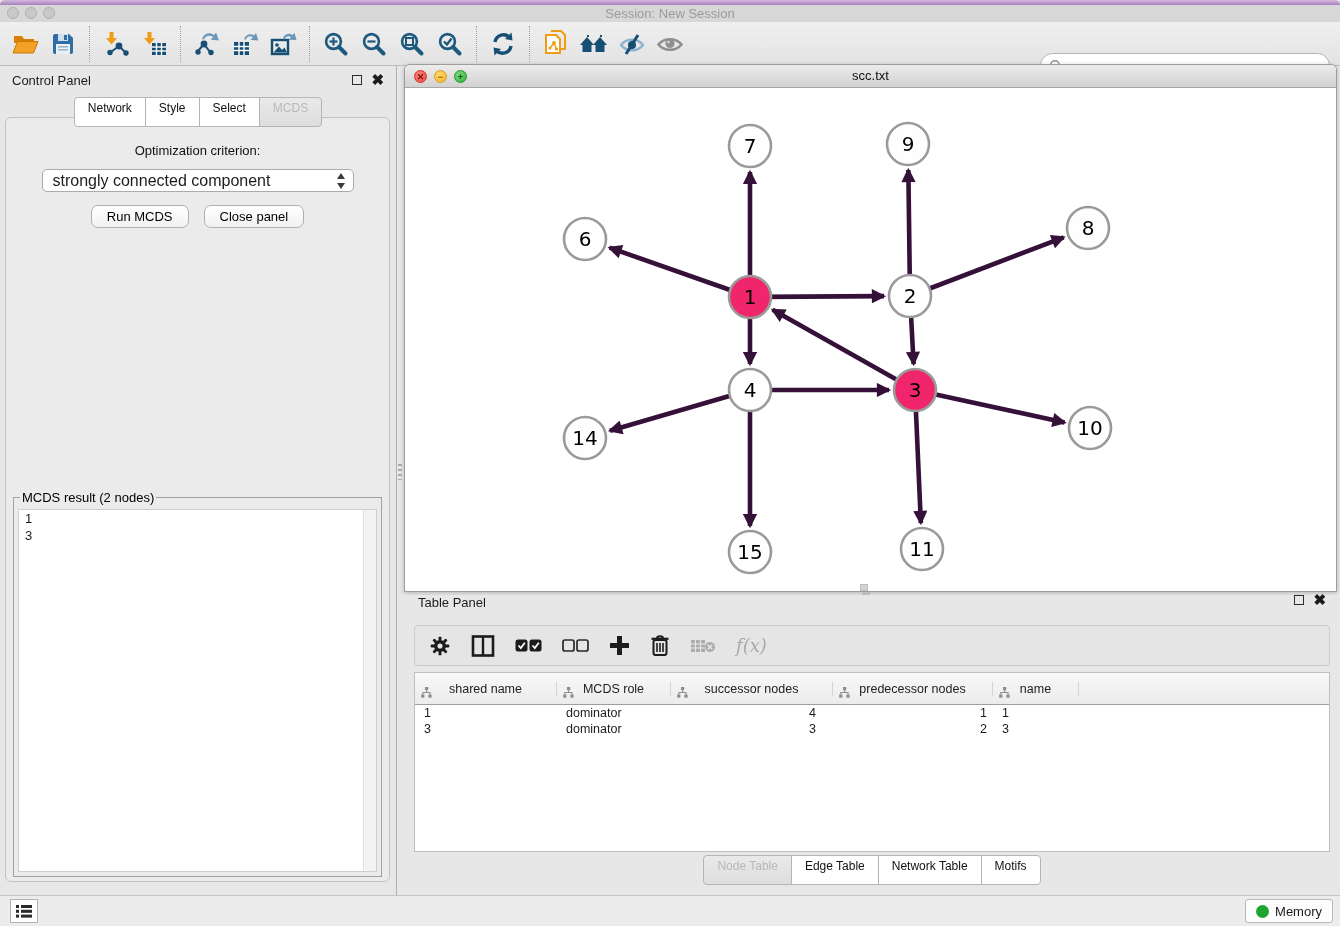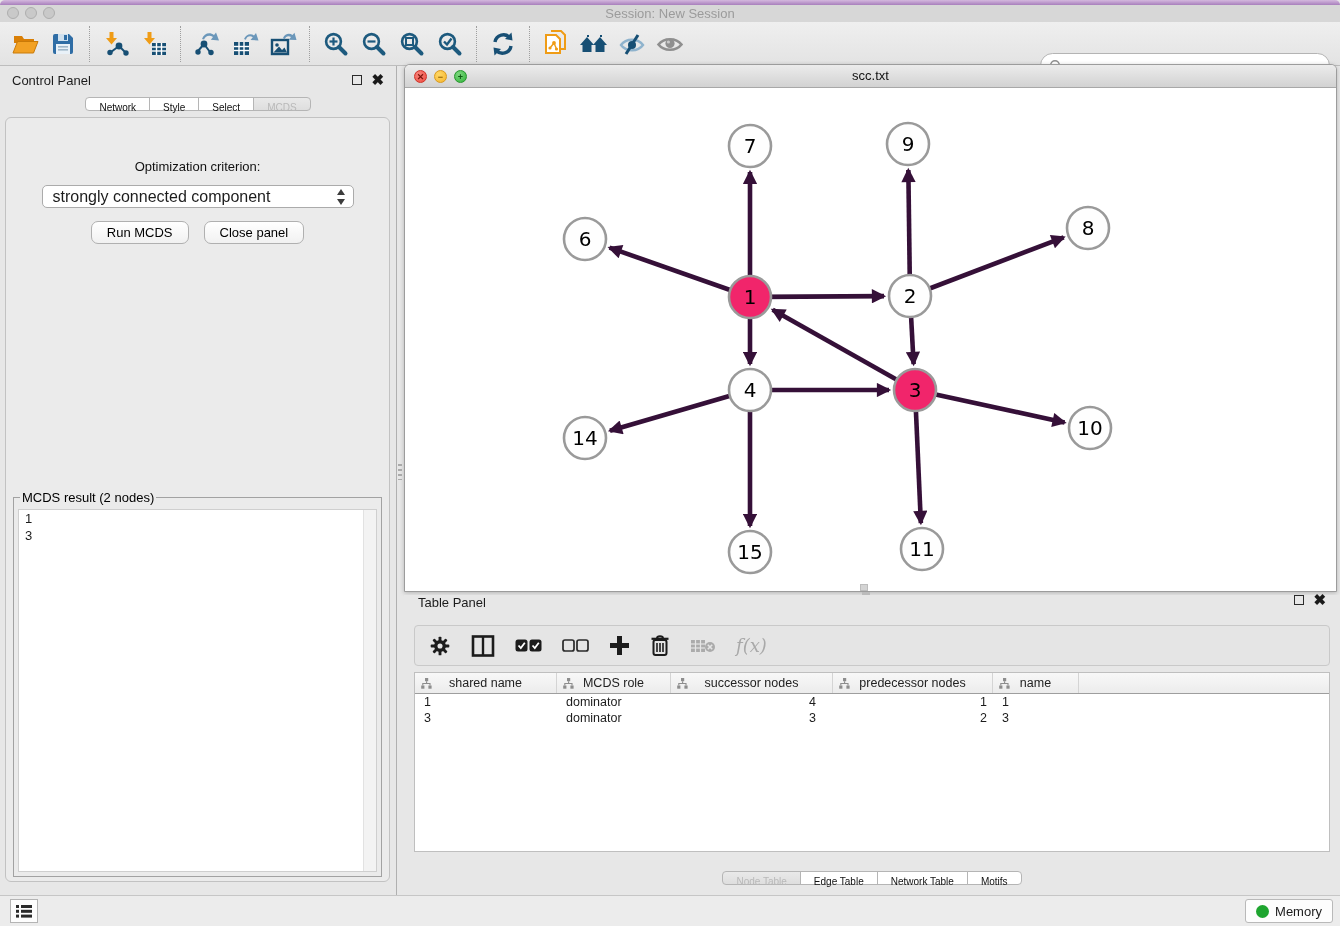--- a/index.html
+++ b/index.html
@@ -30,28 +30,28 @@
     width:250px; font-family:"Liberation Sans",sans-serif; }
   
   .control-panel { position:absolute; left:0; top:66px; width:397px; height:829px;
     background:#e7e7e7; border-right:1px solid #b0b0b0; }
   .cp-header { position:absolute; top:0; left:0; right:0; height:28px;
     display:flex; align-items:center; padding:0 12px; font-size:13px; }
   .panel-header-icons { margin-left:auto; display:flex; gap:9px; align-items:center; }
   .float-icon { width:10px; height:10px; border:1.6px solid #2b2b2b; background:transparent; }
   .close-icon { font-size:15px; font-weight:bold; color:#1a1a1a; line-height:10px; }
   .cp-tabs { position:absolute; top:31px; left:0; right:0; display:flex; justify-content:center; z-index:3; }
-  .tab { height:14px; padding:0 13px; font-size:10px; line-height:20px; background:#fff;
+  .tab { height:30px; padding:0 13px; font-size:12px; line-height:20px; background:#fff;
     border:1px solid #b5b5b5; margin-left:-1px; color:#111; }
   .tab:first-child { border-radius:4px 0 0 4px; margin-left:0; }
   .tab:last-child  { border-radius:0 4px 4px 0; }
   .tab.active { background:linear-gradient(#e9e9e9,#dedede); color:#b9b9b9; }
   .cp-inner { position:absolute; left:5px; right:6px; top:51px; bottom:13px;
     border:1px solid #c2c2c2; border-radius:6px; background:#ebebeb; }
-  .opt-label { margin-top:41px; text-align:center; font-size:13px; color:#111; }
+  .opt-label { margin-top:25px; text-align:center; font-size:13px; color:#111; }
   .dropdown { position:relative; margin:11px auto 0; width:312px; height:23px; background:#fff;
     border:1px solid #ababab; border-radius:5px; font-size:16px; line-height:21px;
     padding-left:10px; }
   .dd-arrows { position:absolute; right:7px; top:3px; }
   .btn-row { margin-top:13px; display:flex; justify-content:center; gap:15px; }
   .push-btn { font-size:13px; font-family:"Liberation Sans",sans-serif; padding:3px 15px;
     background:linear-gradient(#ffffff,#f1f1f1); border:1px solid #b0b0b0; border-radius:7px; }
   .mcds-fieldset { position:absolute; left:7px; right:7px; top:372px; bottom:4px;
     border:1px solid #a2a2a2; padding:4px; }
   .mcds-fieldset legend { font-size:13px; padding:0 2px; margin-left:2px; color:#000; }
@@ -82,22 +82,22 @@
   
   .table-panel { position:absolute; left:404px; top:595px; width:936px; height:293px; background:#e7e7e7; }
   .tp-header { position:absolute; top:0; left:0; right:0; height:26px; display:flex;
     align-items:flex-start; padding:0 14px; font-size:13px; }
   .tp-toolbar { position:absolute; left:10px; right:10px; top:30px; height:41px;
     border:1px solid #c9c9c9; border-radius:4px; background:#e5e5e5;
     display:flex; align-items:center; padding-left:14px; gap:20px; }
   .fx-label { font-family:"DejaVu Serif", serif; font-style:italic; font-size:18px; color:#a9a9a9; }
   .tp-table { position:absolute; left:10px; right:10px; top:77px; height:180px;
     background:#fff; border:1px solid #bfbfbf; overflow:hidden; }
-  .th-row { display:flex; height:21px; background:linear-gradient(#f8f8f8,#ececec);
-    border-bottom:1px solid #9e9e9e; }
+  .th-row { display:flex; height:32px; background:linear-gradient(#f8f8f8,#ececec);
+    border-bottom:1px solid #9e9e9e;align-items:center; }
   .th-cell { position:relative; border-right:1px solid #d4d4d4; font-size:12.5px;
     display:flex; align-items:center; justify-content:center; color:#222; }
   .th-cell .fork { position:absolute; left:6px; top:5px; }
   .td-row { display:flex; height:16px; font-size:12.5px; line-height:16px; }
   .td-cell { overflow:hidden; white-space:nowrap; }
   .tp-tabs { position:absolute; bottom:3px; left:0; right:0; display:flex; justify-content:center; }
   
   .status-bar { position:absolute; bottom:0; left:0; right:0; height:31px;
     background:#ececec; border-top:1px solid #c6c6c6; }
   .list-btn { position:absolute; left:10px; top:3px; width:28px; height:24px; background:#fdfdfd;

